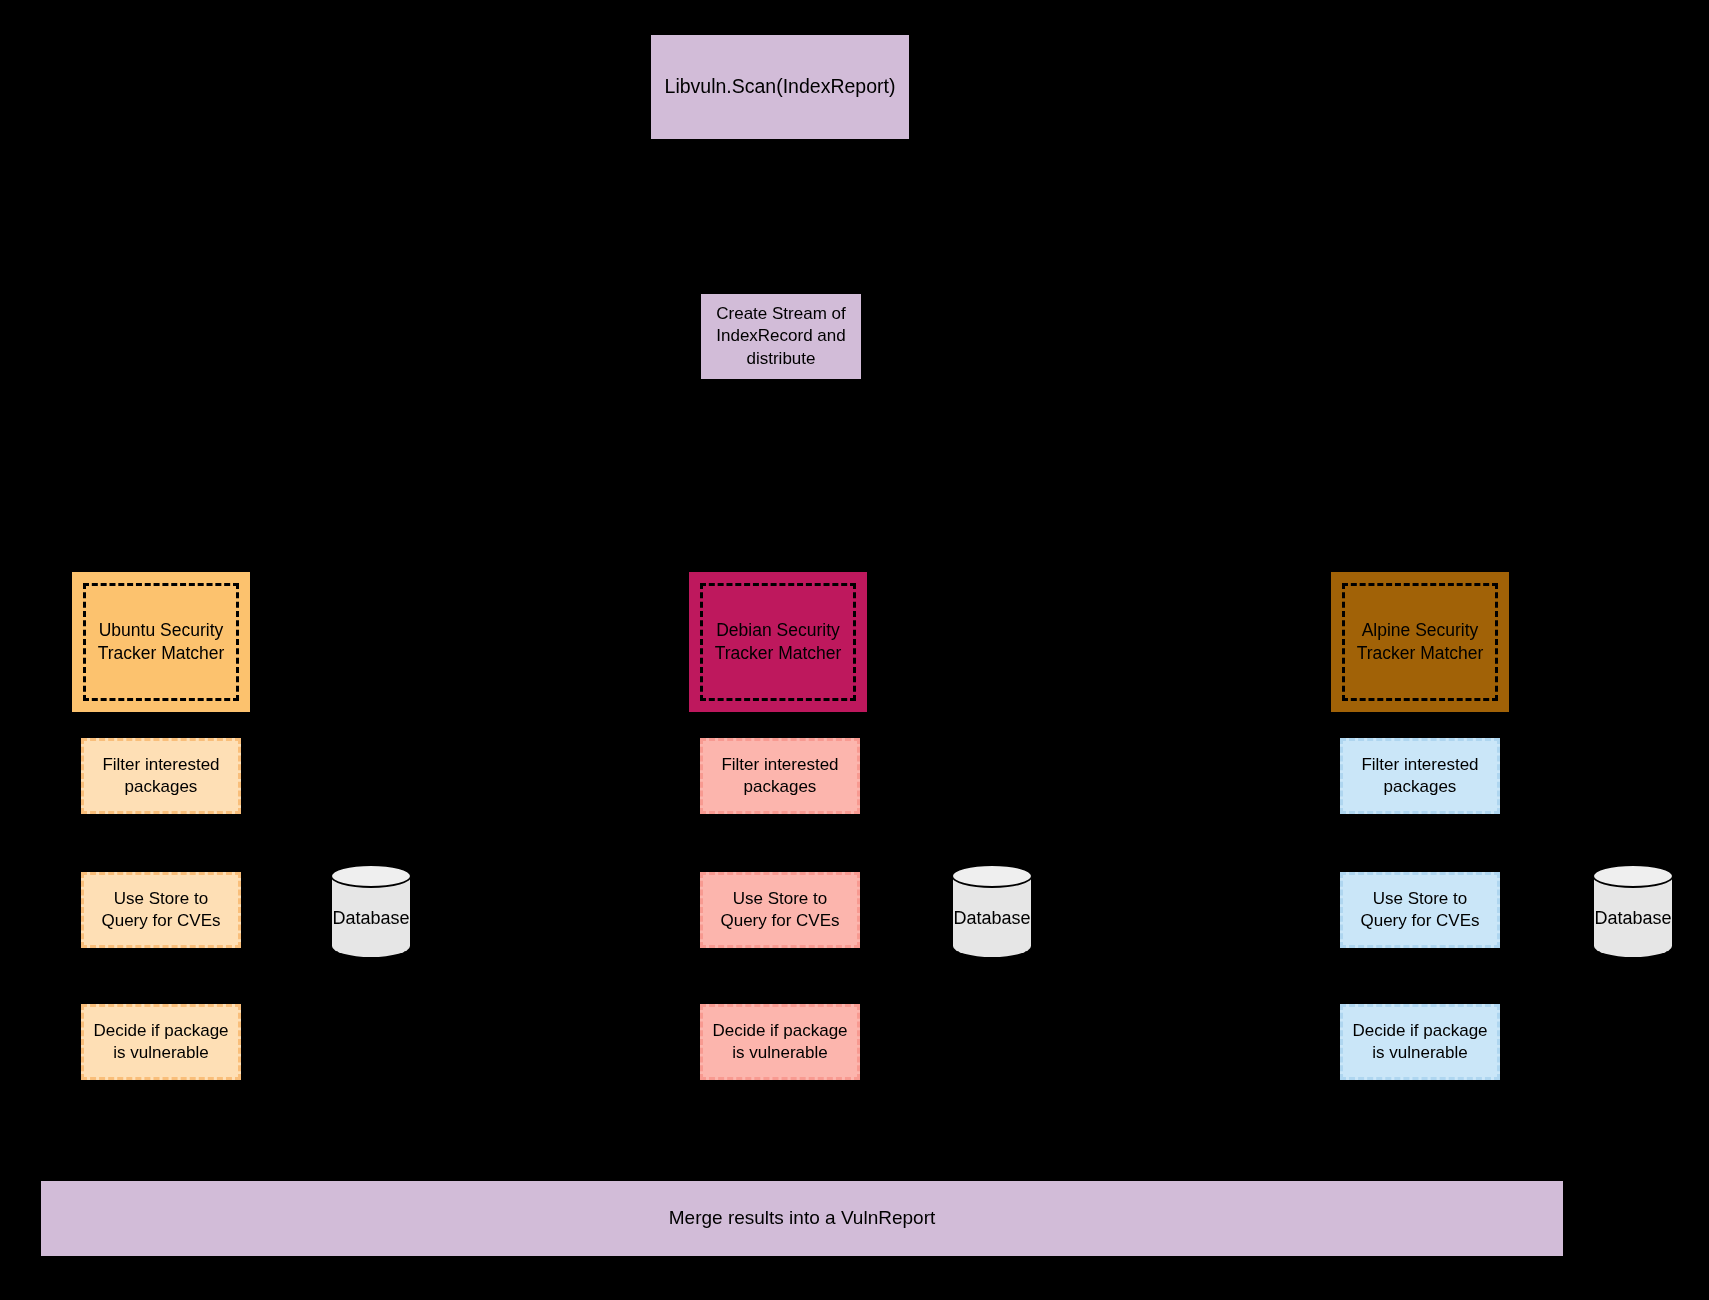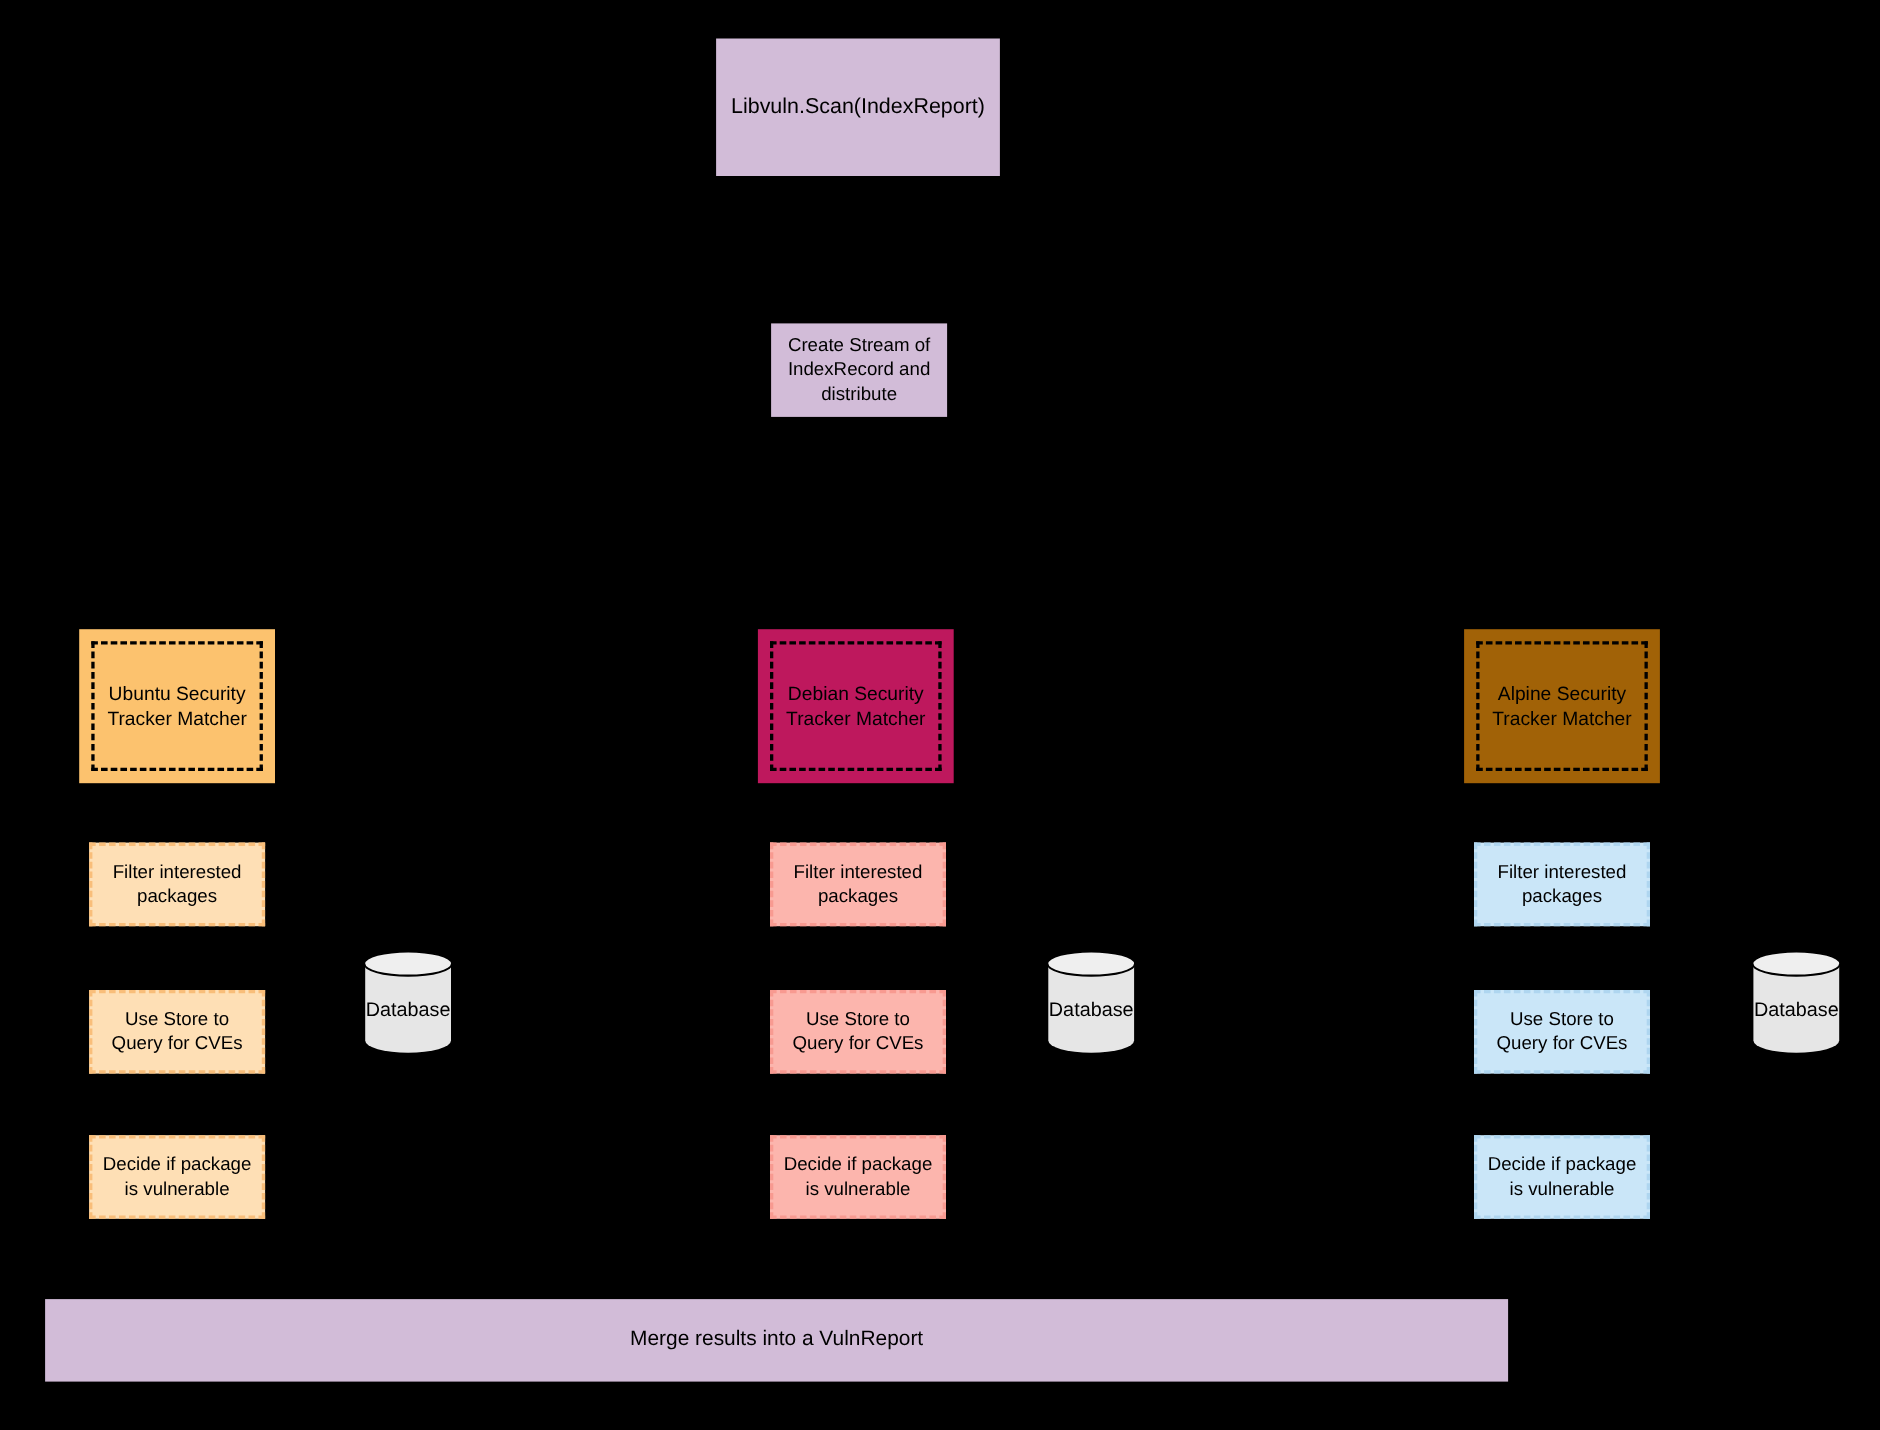--- a/index.html
+++ b/index.html
@@ -30,21 +30,21 @@
     text-align: center;
     line-height: 1.30;
     color: #000000;
     white-space: pre-line;
   }
   
   .scan-node {
     left: 651px;
     top: 35px;
     width: 258px;
-    height: 125px;
+    height: 104px;
     background: #D2BCD8;
     font-size: 19.5px;
   }
   .stream-node {
     left: 701px;
     top: 294px;
     width: 160px;
     height: 85px;
     background: #D2BCD8;
     font-size: 17px;
@@ -73,21 +73,20 @@
   .matcher-debian { left: 689px;  top: 572px; background: #be185d; }
   .matcher-alpine { left: 1331px; top: 572px; background: #a16207; }
 
   
   .step {
     width: 160px;
     height: 76px;
     border-width: 3px;
     border-style: dashed;
     font-size: 17px;
-    margin-top: 28px;
   }
   .step.ub { background: #FEDFB5; border-color: #F9BE7A; }
   .step.de { background: #FCB5AD; border-color: #F89A91; }
   .step.al { background: #CAE6F8; border-color: #AFD6F0; }
 
   .col-ub { left: 81px; }
   .col-de { left: 700px; }
   .col-al { left: 1340px; }
 
   .row-filter { top: 738px; }
@@ -132,21 +131,21 @@
     color: #000;
   }
   .db-ub { left: 330px;  top: 864px; }
   .db-de { left: 951px;  top: 864px; }
   .db-al { left: 1592px; top: 864px; }
 
   
   .merge-bar {
     left: 41px;
     top: 1181px;
-    width: 1330px;
+    width: 1522px;
     height: 75px;
     background: #D2BCD8;
     font-size: 19px;
   }
 </style>
 </head>
 <body>
 
 <div class="canvas">
 

